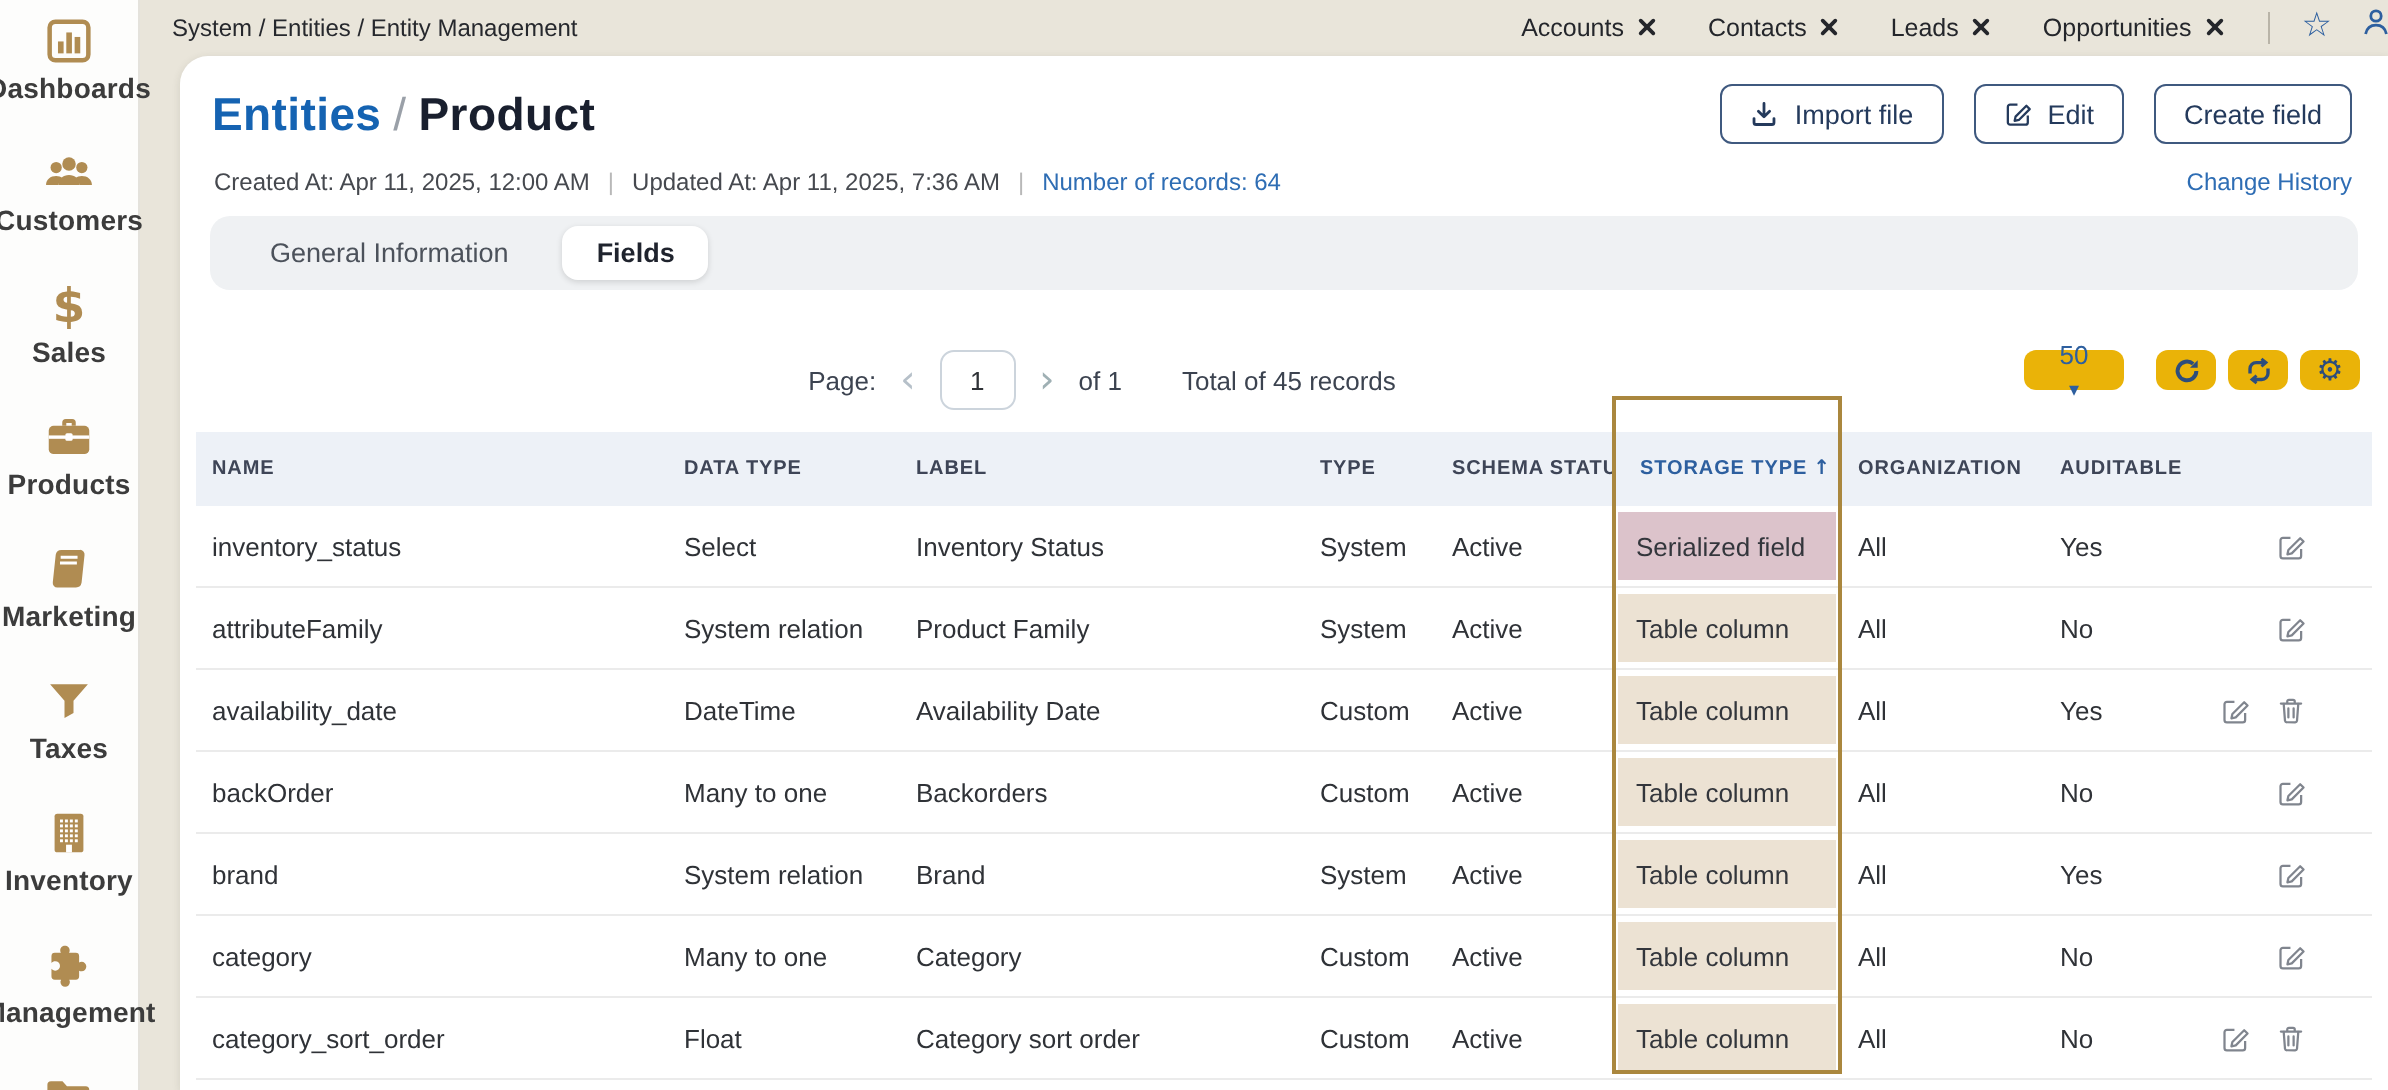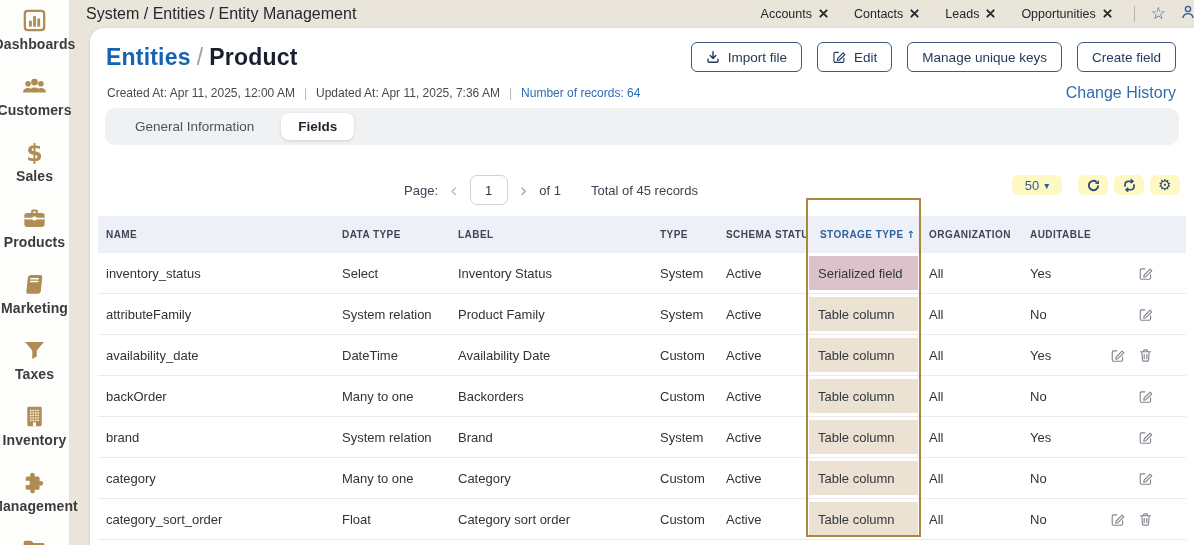--- a/index.html
+++ b/index.html
@@ -22,21 +22,21 @@
   .sb-item { display:flex; flex-direction:column; align-items:center; margin-bottom:21px; width:100%; cursor:pointer; }
   .sb-icon { width:27px; height:27px; display:flex; align-items:center; justify-content:center; }
   .sb-icon svg { width:27px; height:27px; }
   .sb-label { font-size:14px; color:#3c3c3c; margin-top:2px; letter-spacing:.1px;font-weight:bold; }
 
   
   .topbar {
     position:absolute; left:70px; right:0; top:0; height:27px;
     display:flex; align-items:center; padding:0 10px 0 16px;
   }
-  .breadcrumb { font-size:16px; color:#26282d; }
+  .breadcrumb { font-size:12px; color:#26282d; }
   .topbar-right { margin-left:auto; display:flex; align-items:center; }
   .nav-tab { display:flex; align-items:center; margin-left:26px; font-size:12.5px; color:#24262b; cursor:pointer; }
   .nav-tab .tab-close { margin-left:7px; display:flex; cursor:pointer; }
   .tab-close svg { width:9px; height:9px; }
   .tb-divider { width:1px; height:16px; background:#b9b4a8; margin:0 16px 0 22px; }
   .star { font-size:17px; color:#2d5f9f; line-height:1; cursor:pointer; }
   .partial-user { margin-left:14px; margin-right:-12px; color:#2d5f9f; }
   .partial-user svg { width:16px; height:16px; }
 
   
@@ -54,38 +54,38 @@
   .btn {
     display:flex; align-items:center; gap:8px; height:30px; padding:0 14px;
     border:1px solid #3f597f; border-radius:6px; background:#fff;
     font-size:13.5px; color:#243a5c; cursor:pointer; white-space:nowrap;
   }
   .btn svg { width:14px; height:14px; }
 
   .meta-row { position:absolute; left:17px; right:18px; top:56px; display:flex; align-items:center; font-size:12px; color:#46494f; }
   .meta-sep { color:#b8b8b8; padding:0 9px; }
   .meta-records { color:#2e6db4;text-align:right; }
-  .change-history { margin-left:auto; color:#2e6db4; font-size:16px; cursor:pointer; }
+  .change-history { margin-left:auto; color:#2e6db4; font-size:12px; cursor:pointer; }
 
   .tabsbar {
     position:absolute; left:15px; right:15px; top:80px; height:37px;
     background:#eff1f3; border-radius:10px;
     display:flex; align-items:center; padding:0 13px; gap:10px;
   }
   .vtab { font-size:13.5px; color:#4c525b; padding:6px 17px; cursor:pointer; border-radius:8px; }
   .vtab.active { background:#fff; color:#1f232d; font-weight:700; box-shadow:0 1px 3px rgba(0,0,0,.14); }
 
   
   .pag-row { position:absolute; left:8px; right:190px; top:146px; height:32px; display:flex; align-items:center; justify-content:center; gap:10px; font-size:13px; color:#3c4350; }
   .pg-chevron { font-size:19px; line-height:1; color:#b6c0c9; cursor:pointer; padding:0 2px; }
   .page-input { width:38px; height:30px; border:1px solid #ccd4dc; border-radius:7px; text-align:center; font-size:13px; color:#2f3237; background:#fff; font-family:"Liberation Sans",sans-serif; }
   .pg-total { margin-left:20px; }
 
   .controls { position:absolute; right:14px; top:147px; display:flex; align-items:center; gap:6px; }
-  .ctrl { height:20px; background:#fef9c3; border-radius:6px; display:flex; align-items:center; justify-content:center; color:#2d4d7c; cursor:pointer; }
+  .ctrl { height:20px; background:#eab308; border-radius:6px; display:flex; align-items:center; justify-content:center; color:#2d4d7c; cursor:pointer;flex-direction:column; }
   .ctrl.size-btn { width:50px; gap:5px; font-size:13px; color:#2d5f9f; margin-right:10px; }
   .ctrl.icon-btn { width:30px; }
   .ctrl svg { width:15px; height:15px; }
   .gear { font-size:15px; line-height:1; }
   .caret { font-size:10px; }
 
   
   .table { position:absolute; left:8px; right:8px; top:188px; }
   .t-head, .t-row {
     display:grid;
@@ -294,23 +294,20 @@
         <span>Import file</span>
       </button>
       <button class="btn">
         <svg viewBox="0 0 16 16" fill="none" stroke="#243a5c" stroke-width="1.3" stroke-linejoin="round">
             <path d="M13.6 8.8v4a1.3 1.3 0 0 1-1.3 1.3H3.5a1.3 1.3 0 0 1-1.3-1.3V4a1.3 1.3 0 0 1 1.3-1.3h4.2"></path>
             <path d="M6.6 9.5l6.2-6.2 1.9 1.9-6.2 6.2-2.4.5z"></path>
           </svg>
         <span>Edit</span>
       </button>
       <button class="btn">
-        <span>Manage unique keys</span>
-      </button>
-      <button class="btn">
         <span>Create field</span>
       </button>
     </div>
   </div>
 
   <div class="meta-row">
     <span>Created At: Apr 11, 2025, 12:00 AM</span>
     <span class="meta-sep">|</span>
     <span>Updated At: Apr 11, 2025, 7:36 AM</span>
     <span class="meta-sep">|</span>

